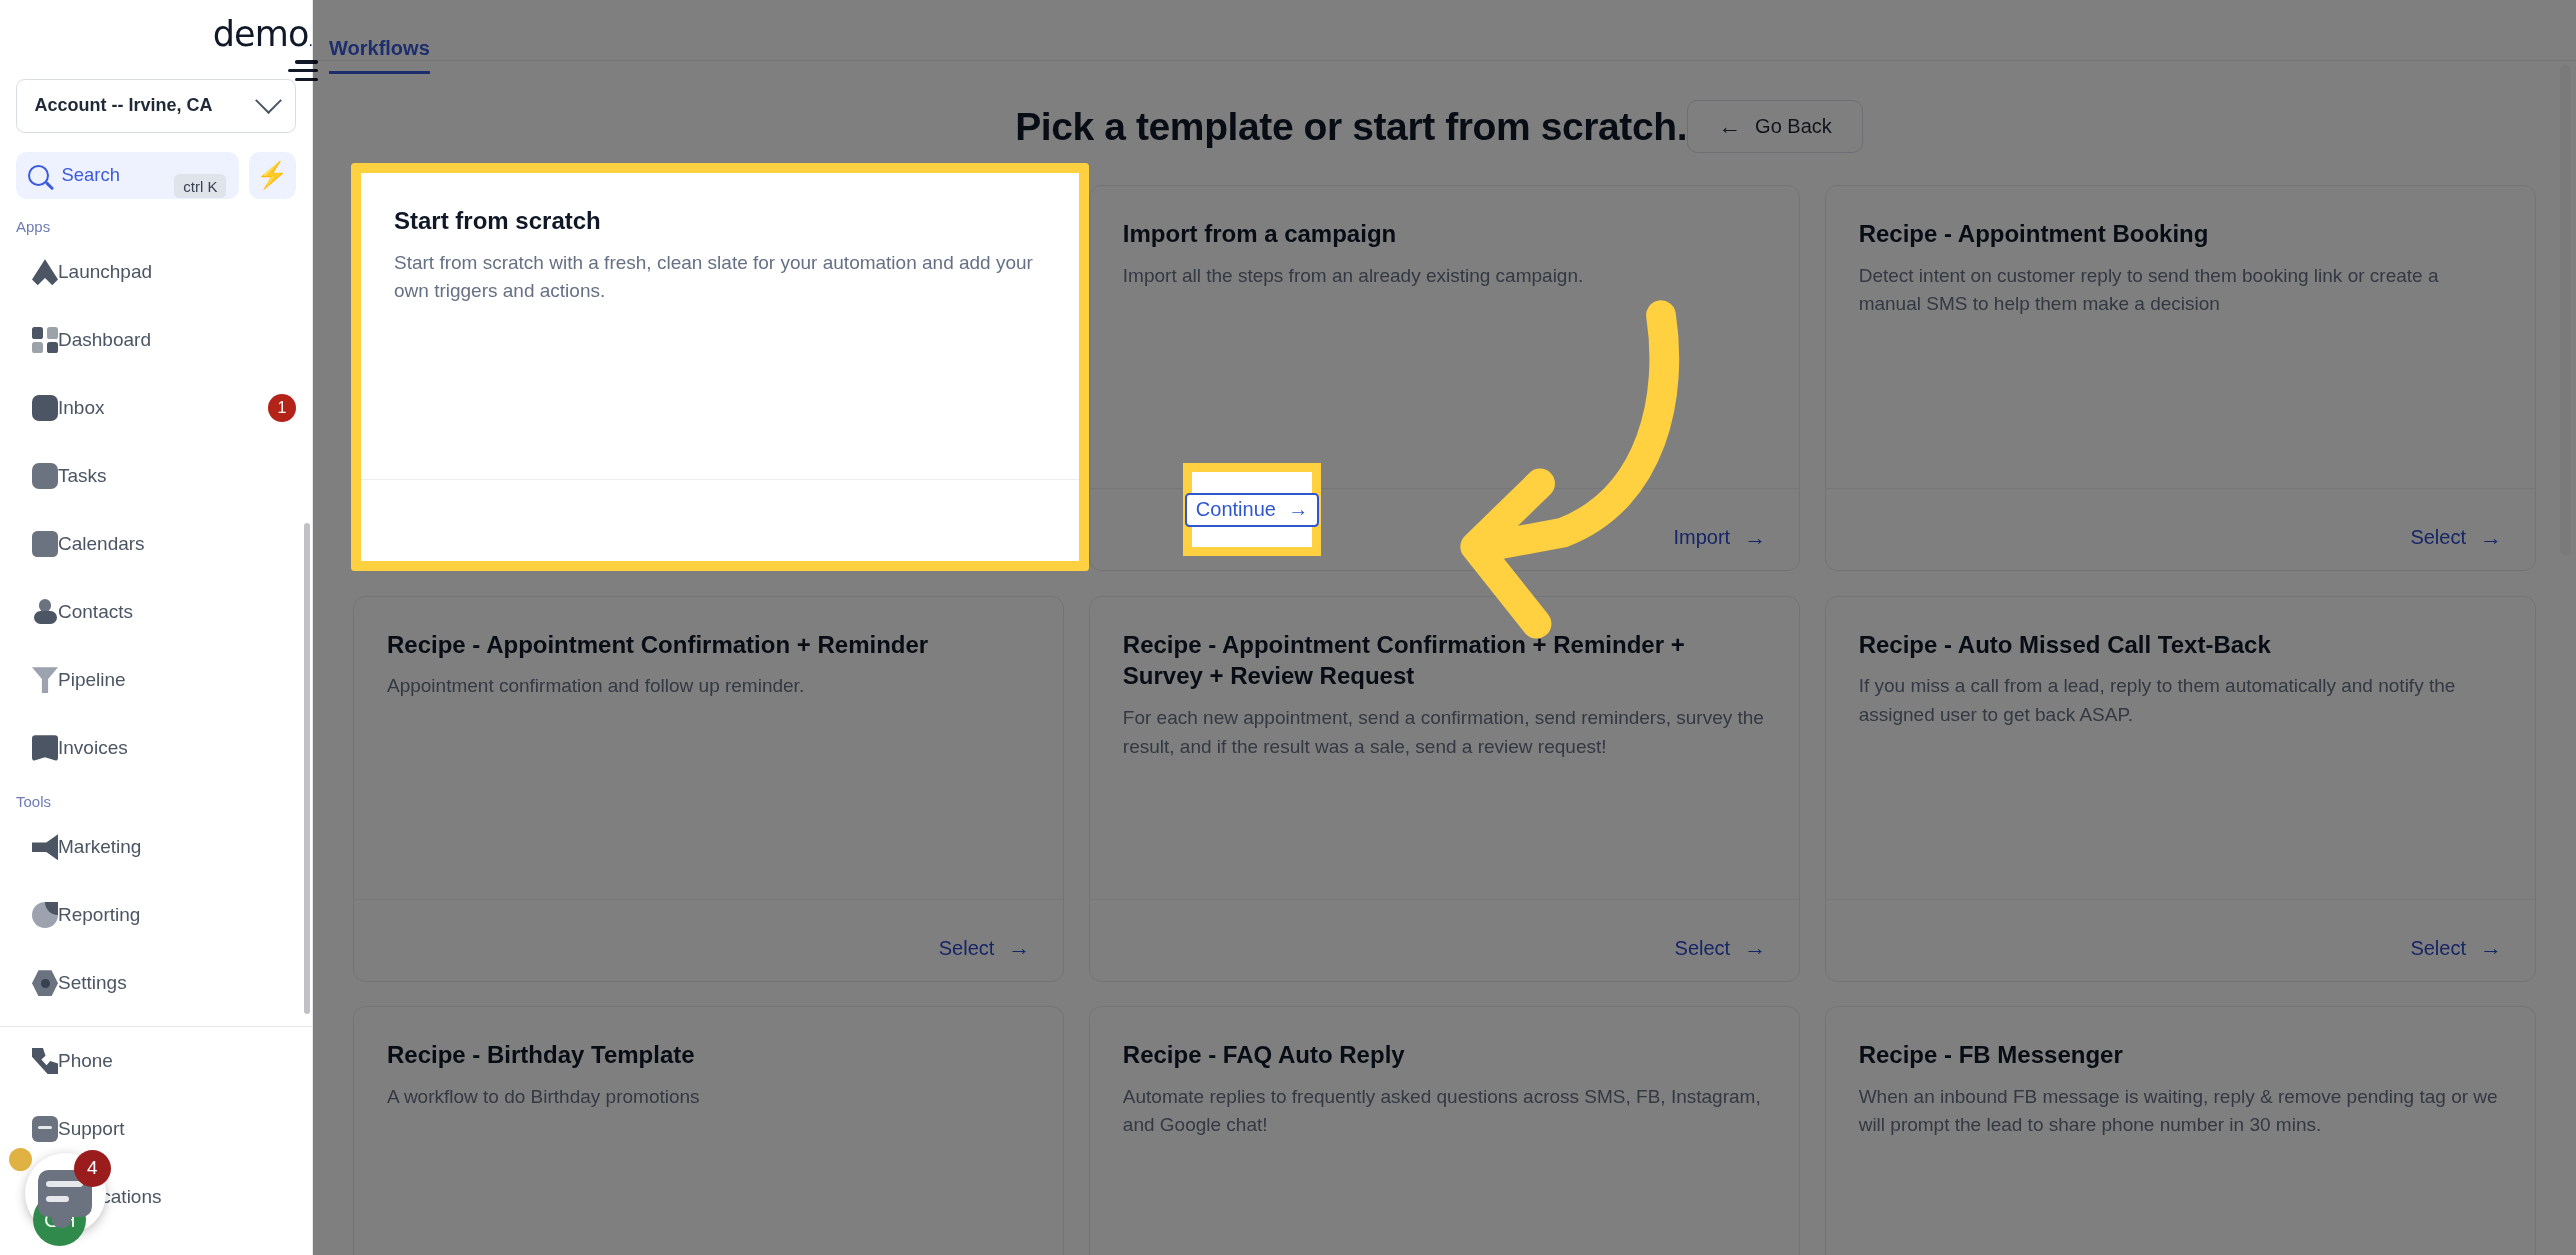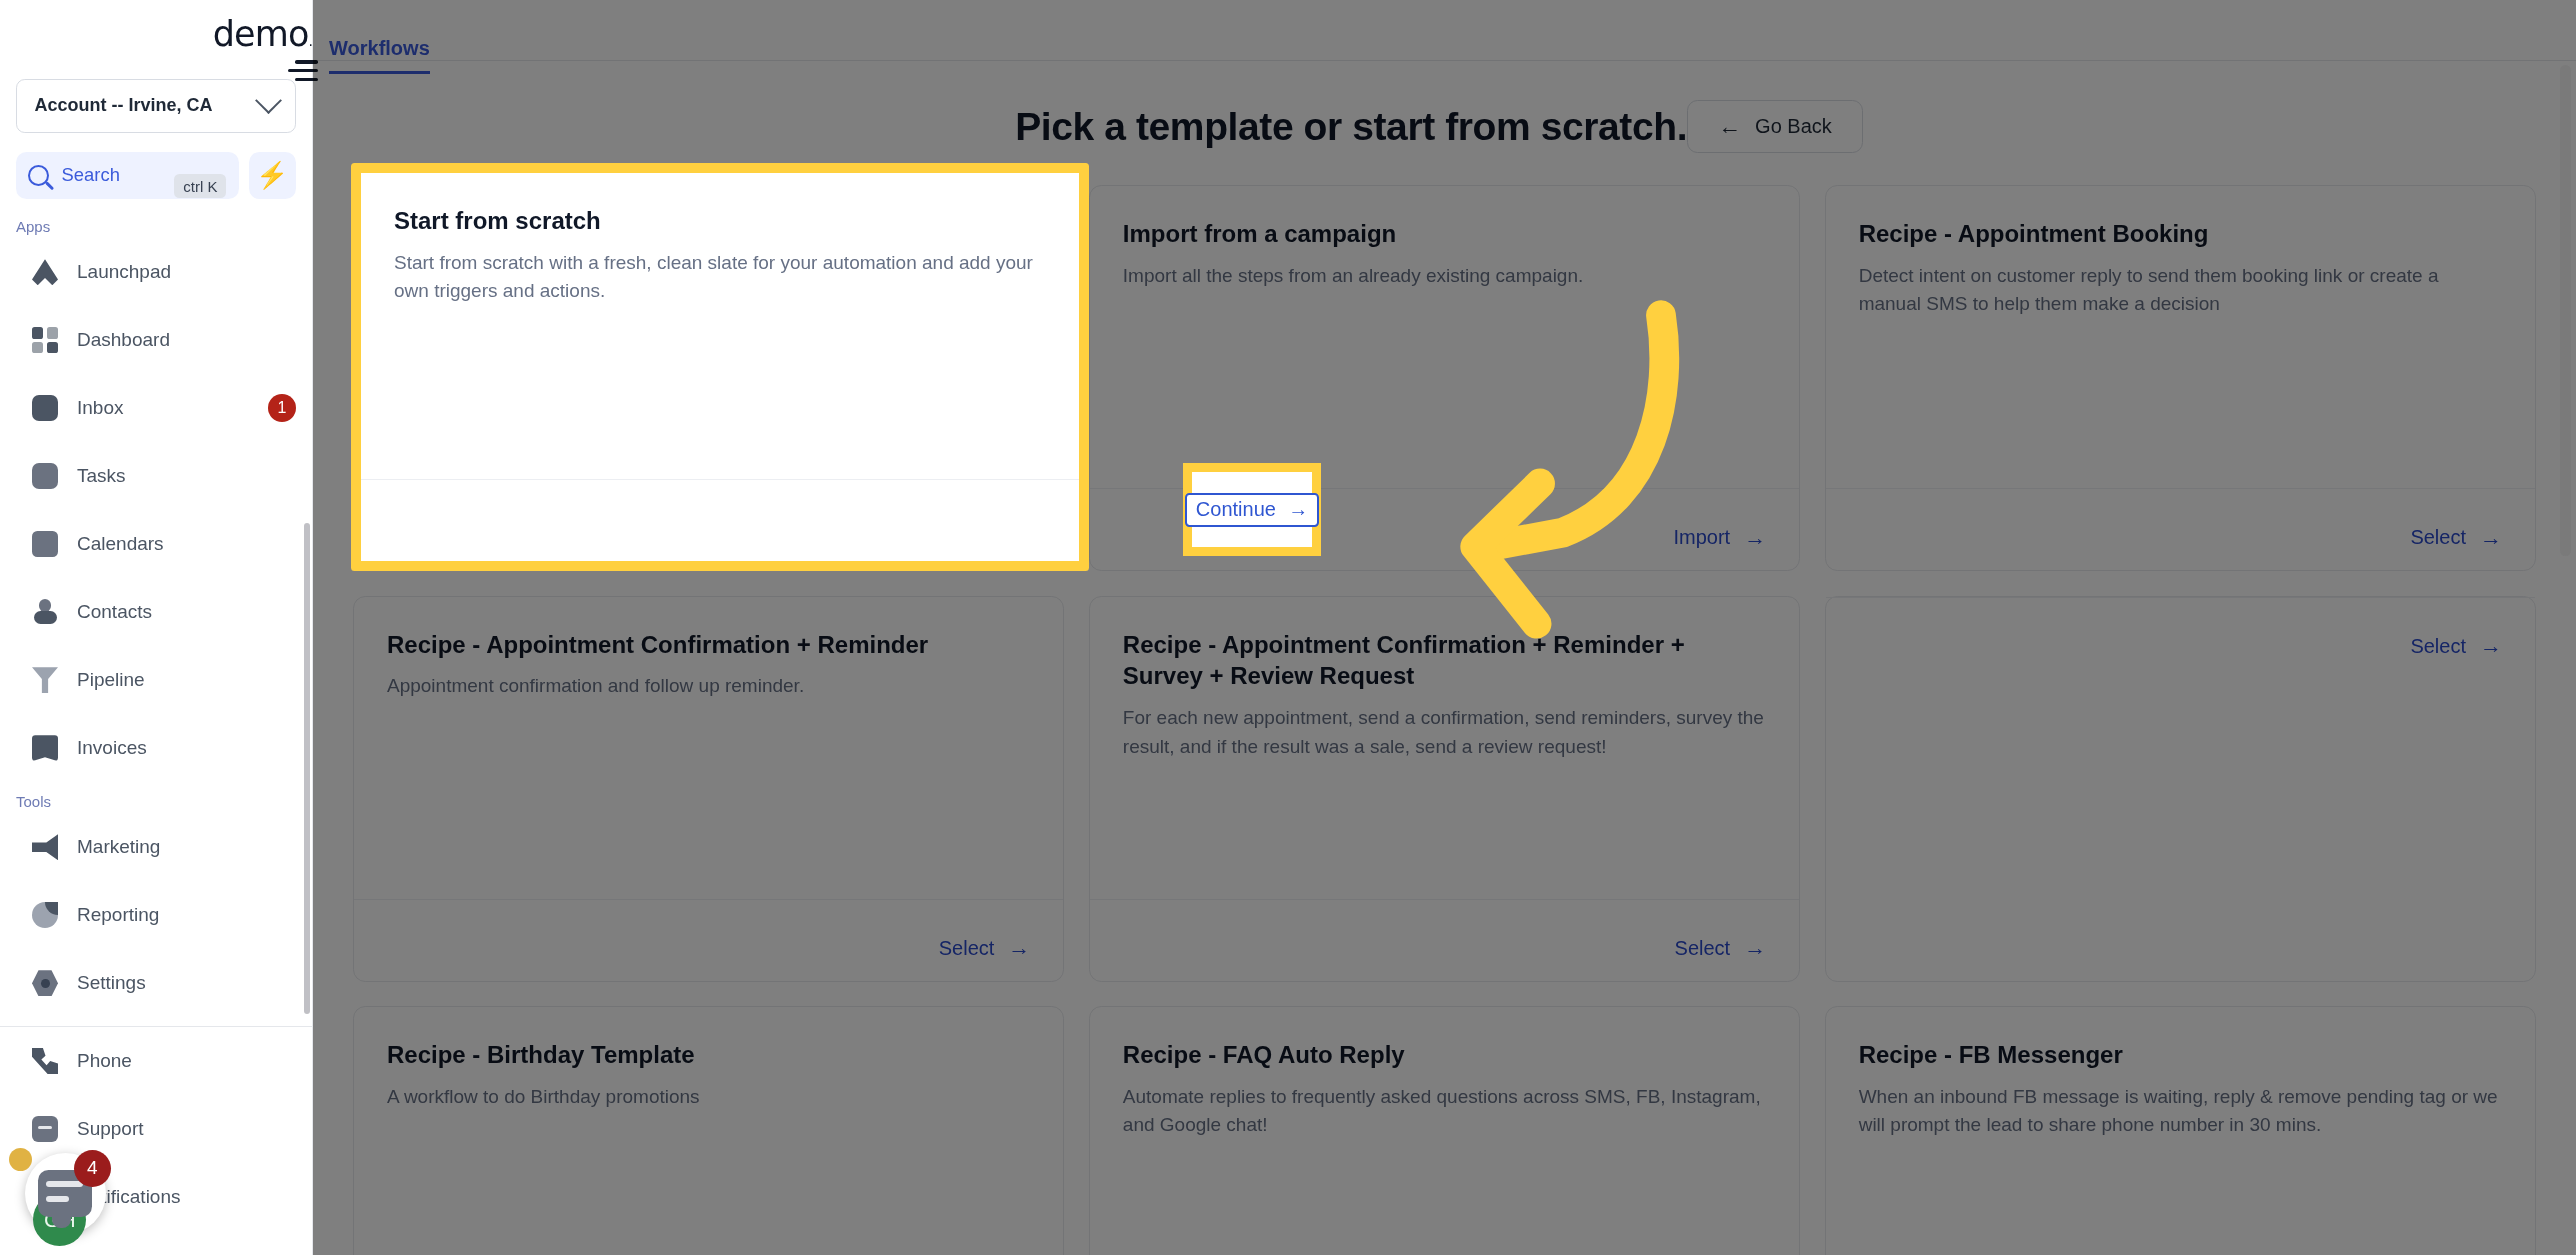--- a/index.html
+++ b/index.html
@@ -131,21 +131,20 @@
   .group-title {
     font-size: 15px;
     color: #6e7bb4;
     padding: 10.5px 0 3.5px 16px;
   }
   .nav-item {
     height: 68px;
     display: flex;
     align-items: center;
     padding: 0 16px 0 32px;
-    gap: 19px;
     position: relative;
   }
   .nav-icon {
     width: 26px; height: 26px;
     flex: 0 0 26px;
     position: relative;
   }
   .nav-label {
     font-size: 19px;
     color: #4b5563;
@@ -653,20 +652,24 @@
           </div>
           <div class="card-foot">
             <span class="card-action">
               <span>Select</span>
               <span class="ar">→</span>
             </span>
           </div>
         </div>
 
         <div class="card">
+          <div class="card-body">
+            <div class="card-title">Recipe - Auto Missed Call Text-Back</div>
+            <div class="card-desc">If you miss a call from a lead, reply to them automatically and notify the assigned user to get back ASAP.</div>
+          </div>
           <div class="card-foot">
             <span class="card-action">
               <span>Select</span>
               <span class="ar">→</span>
             </span>
           </div>
         </div>
 
         <div class="card">
           <div class="card-body">

